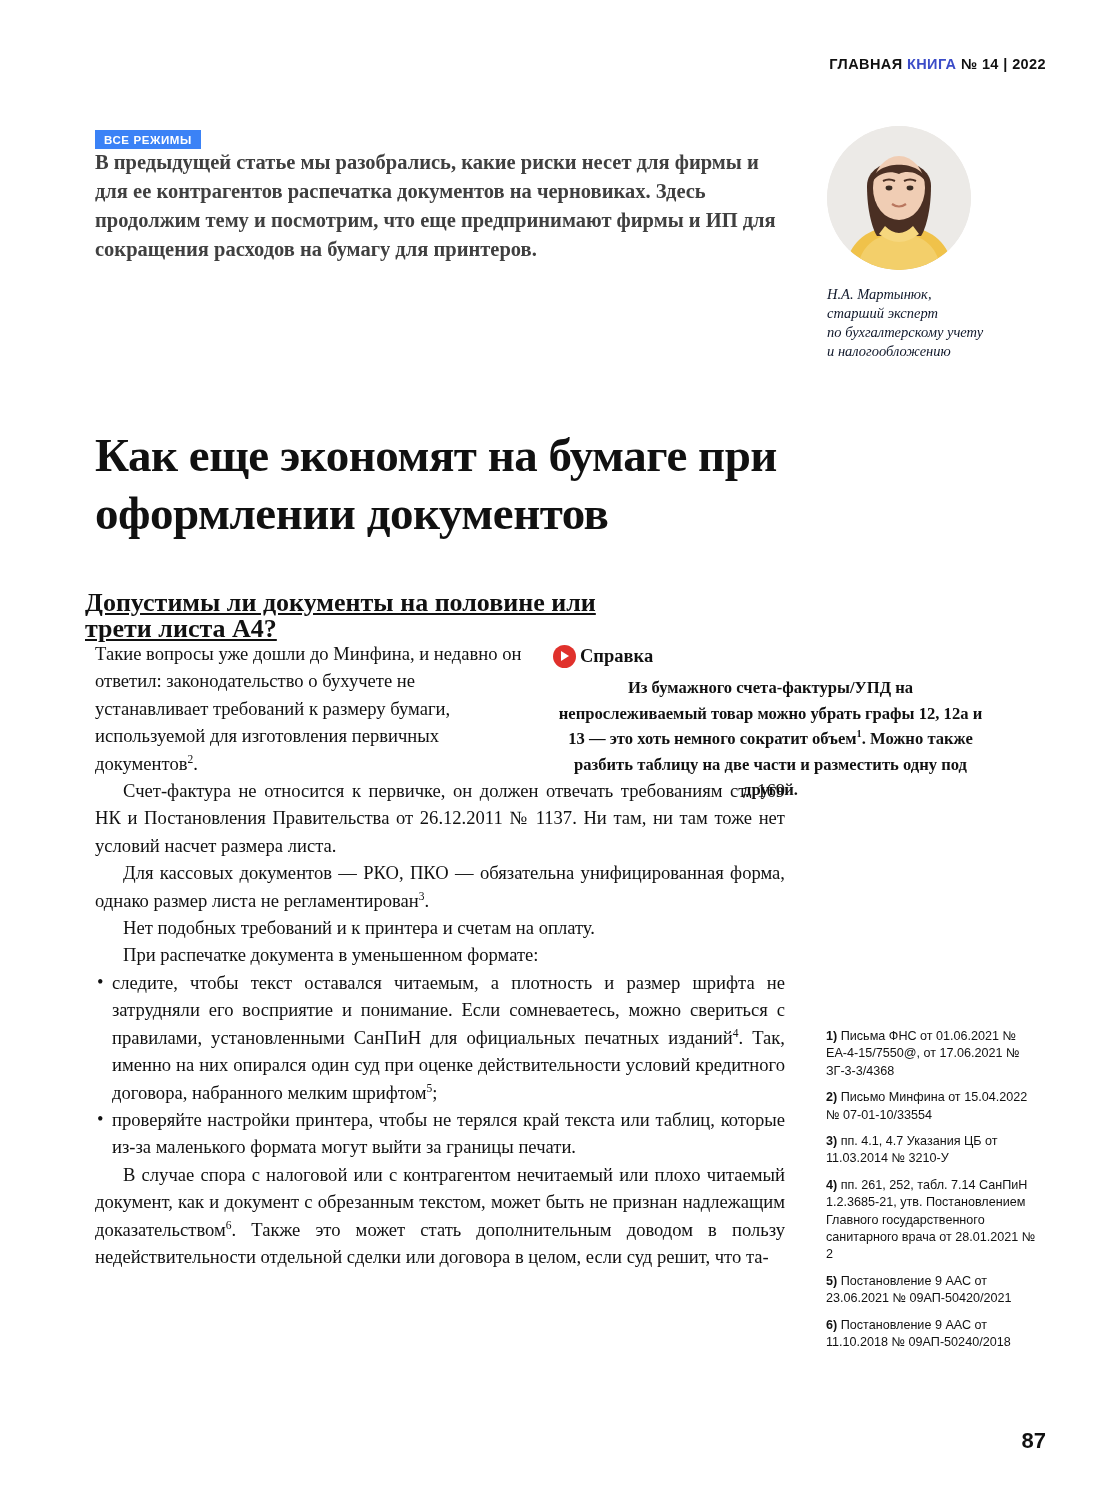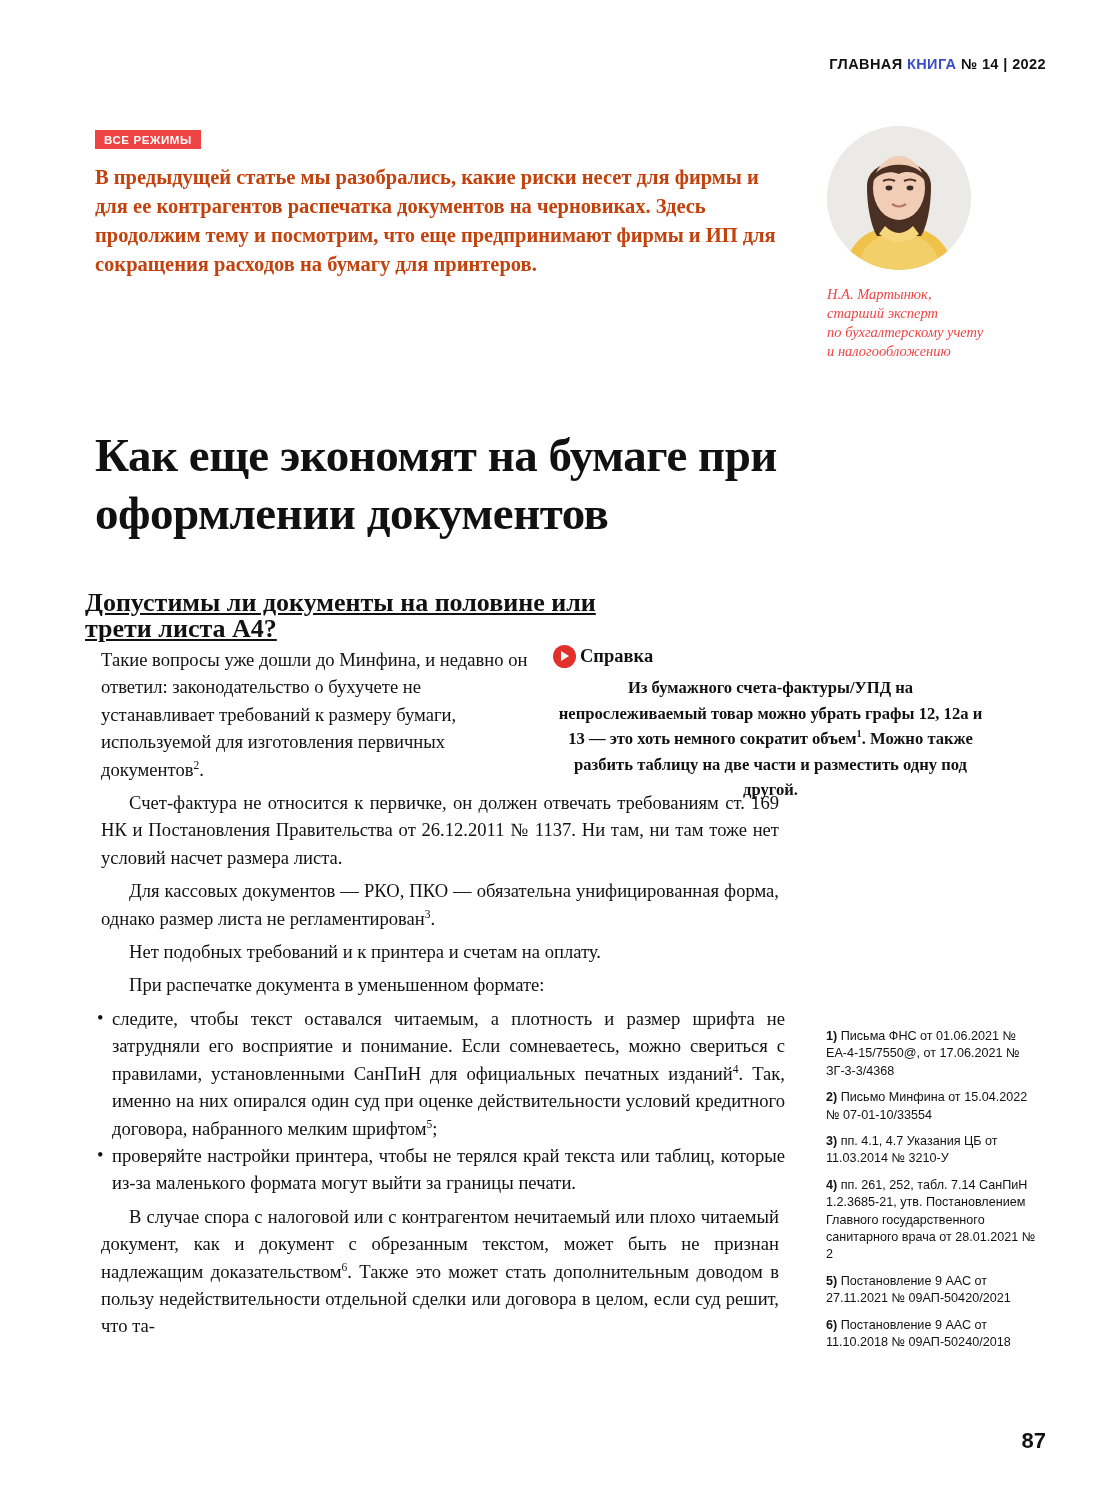--- a/index.html
+++ b/index.html
@@ -34,38 +34,38 @@
   }
   .top-header .accent {
     color: #3b4cc8;
   }
 
   
   .badge {
     position: absolute;
     top: 130px;
     left: 95px;
-    background: #ef4444;
+    background: #3b82f6;
     color: #ffffff;
     font-family: "Liberation Sans", sans-serif;
     font-size: 11.5px;
     font-weight: bold;
     letter-spacing: 0.6px;
     padding: 4px 9px 3px 9px;
   }
   .lead {
     position: absolute;
-    top: 163px;
+    top: 148px;
     left: 95px;
     width: 690px;
     font-family: "Liberation Serif", serif;
     font-weight: bold;
     font-size: 20.5px;
     line-height: 29px;
-    color: #c2410c;
+    color: #404040;
   }
 
   
   .author-photo {
     position: absolute;
     top: 126px;
     left: 827px;
     width: 144px;
     height: 144px;
     border-radius: 50%;
@@ -74,21 +74,21 @@
   }
   .author-caption {
     position: absolute;
     top: 285px;
     left: 827px;
     width: 215px;
     font-family: "Liberation Serif", serif;
     font-style: italic;
     font-size: 14.5px;
     line-height: 19px;
-    color: #ef4444;
+    color: #0f172a;
   }
 
   
   .title {
     position: absolute;
     top: 395px;
     left: 95px;
     width: 880px;
     font-family: "Liberation Serif", serif;
     font-weight: bold;
@@ -117,21 +117,21 @@
     position: absolute;
     top: 640px;
     left: 95px;
     width: 690px;
     font-size: 18.6px;
     line-height: 27.4px;
     text-align: justify;
     color: #111111;
   }
   .body-col p {
-    margin: 6px;
+    margin: 0;
     text-indent: 28px;
   }
   .body-col p.noindent {
     text-indent: 0;
   }
   
   .narrow {
     width: 430px;
     text-align: left;
   }
@@ -312,19 +312,19 @@
       <li><span>проверяйте настройки принтера, чтобы не терялся край текста или таблиц, которые из-за маленького формата могут выйти за границы печати.</span></li>
     </ul>
     <p><span>В случае спора с налоговой или с контрагентом нечитаемый или плохо читаемый документ, как и документ с обрезанным текстом, может быть не признан надлежащим доказательством</span><sup>6</sup><span>. Также это может стать дополнительным доводом в пользу недействительности отдельной сделки или договора в целом, если суд решит, что та-</span></p>
   </div>
 
   <div class="footnotes">
     <div class="fn"><b>1)</b> <span>Письма ФНС от 01.06.2021 № ЕА-4-15/7550@, от 17.06.2021 № ЗГ-3-3/4368</span></div>
     <div class="fn"><b>2)</b> <span>Письмо Минфина от 15.04.2022 № 07-01-10/33554</span></div>
     <div class="fn"><b>3)</b> <span>пп. 4.1, 4.7 Указания ЦБ от 11.03.2014 № 3210-У</span></div>
     <div class="fn"><b>4)</b> <span>пп. 261, 252, табл. 7.14 СанПиН 1.2.3685-21, утв. Постановлением Главного государственного санитарного врача от 28.01.2021 № 2</span></div>
-    <div class="fn"><b>5)</b> <span>Постановление 9 ААС от 27.11.2021 № 09АП-50420/2021</span></div>
+    <div class="fn"><b>5)</b> <span>Постановление 9 ААС от 23.06.2021 № 09АП-50420/2021</span></div>
     <div class="fn"><b>6)</b> <span>Постановление 9 ААС от 11.10.2018 № 09АП-50240/2018</span></div>
   </div>
 
   <div class="page-number">87</div>
 
 </div>
 
 </body></html>

